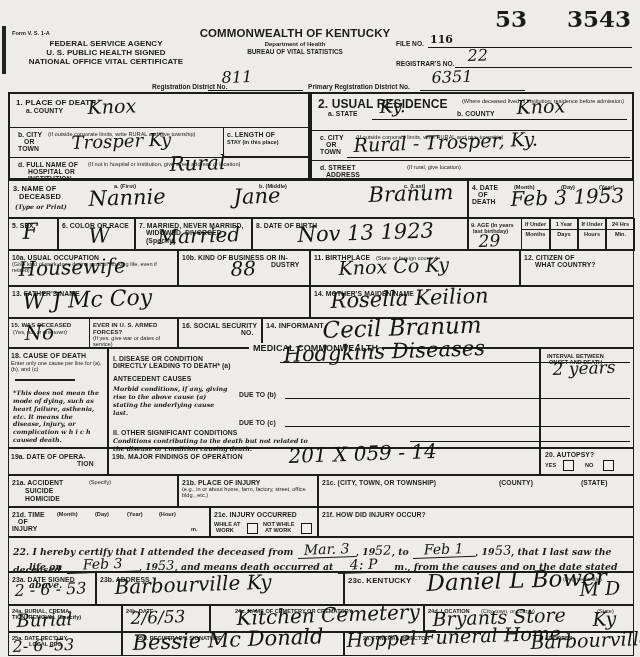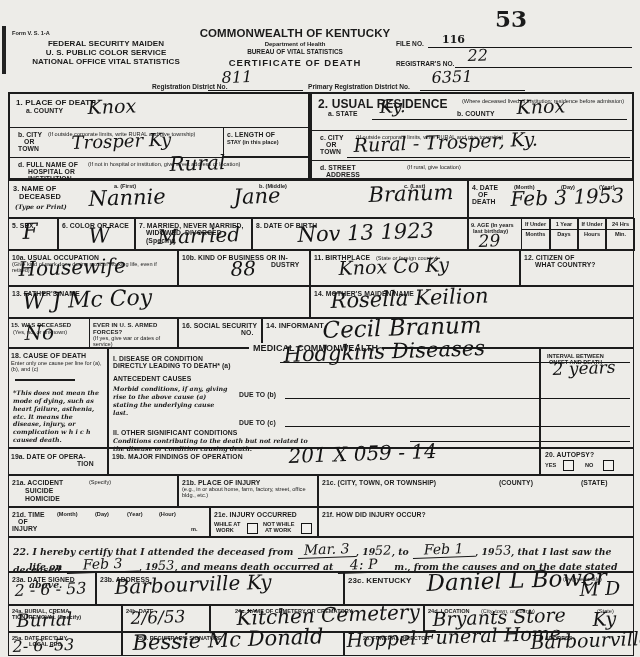--- a/index.html
+++ b/index.html
@@ -20,36 +20,36 @@
 </style>
 </head>
 <body>
 
 <div id="doc">
 
   <div class="abs" style="left:2px;top:26px;width:4px;height:48px;background:#222;"></div>
 
   <div class="abs tiny" style="left:12px;top:30px;">Form V. S. 1-A</div>
   <div class="abs" style="left:6px;top:39px;width:200px;text-align:center;">
-    <div class="lbl" style="font-size:8px;">FEDERAL SECURITY MAIDEN</div>
-    <div class="lbl" style="font-size:8px;">U. S. PUBLIC COLOR SERVICE</div>
-    <div class="lbl" style="font-size:8px;">NATIONAL OFFICE VITAL STATISTICS</div>
+    <div class="lbl" style="font-size:8px;">FEDERAL SERVICE AGENCY</div>
+    <div class="lbl" style="font-size:8px;">U. S. PUBLIC HEALTH SIGNED</div>
+    <div class="lbl" style="font-size:8px;">NATIONAL OFFICE VITAL CERTIFICATE</div>
   </div>
 
   <div class="abs" style="left:195px;top:27px;width:200px;text-align:center;">
     <div class="lbl" style="font-size:11.5px;">COMMONWEALTH OF KENTUCKY</div>
     <div class="tinyn" style="font-weight:bold;font-size:6px;margin-top:1px;">Department of Health</div>
     <div class="tiny" style="font-size:6.4px;">BUREAU OF VITAL STATISTICS</div>
-    <div class="lbl" style="font-size:9.5px;margin-top:3px;letter-spacing:1px;">CERTIFICATE OF DEATH</div>
   </div>
 
   <div class="abs stamp" style="left:495px;top:5px;font-size:23px;">53</div>
+  <div class="abs stamp" style="left:567px;top:5px;font-size:23px;">3543</div>
 
   <span class="abs tiny" style="left:396px;top:40px;font-size:6.6px;">FILE NO.</span>
-  <span class="abs stamp" style="left:442px;top:33px;font-size:11px;">116</span>
+  <span class="abs stamp" style="left:430px;top:33px;font-size:11px;">116</span>
   <div class="uline" style="left:428px;top:30px;width:204px;height:17px;"></div>
 
   <span class="abs tiny" style="left:396px;top:60px;font-size:6.6px;">REGISTRAR'S NO.</span>
   <span class="abs hw" style="left:468px;top:46px;font-size:16px;">22</span>
   <div class="uline" style="left:455px;top:50px;width:177px;height:17px;"></div>
 
   <span class="abs tiny" style="left:152px;top:83px;font-size:6.6px;">Registration District No.</span>
   <span class="abs hw" style="left:222px;top:68px;font-size:16px;">811</span>
   <div class="uline" style="left:208px;top:73px;width:95px;height:17px;"></div>
   <span class="abs tiny" style="left:308px;top:83px;font-size:6.6px;">Primary Registration District No.</span>

